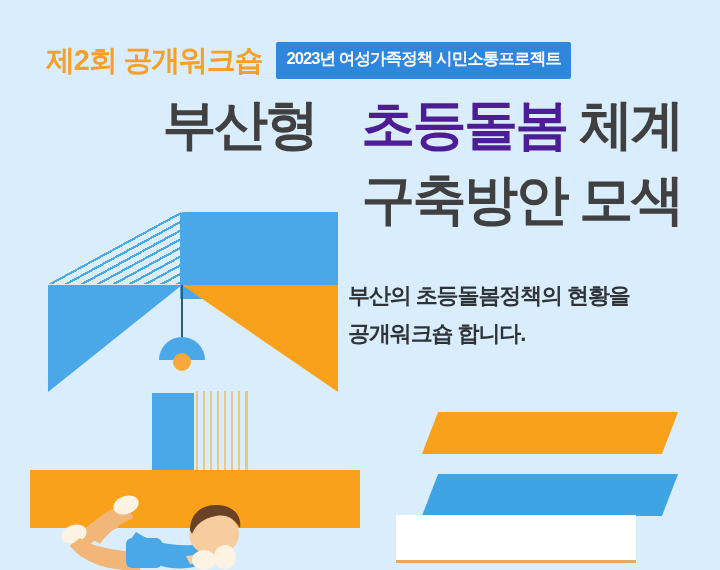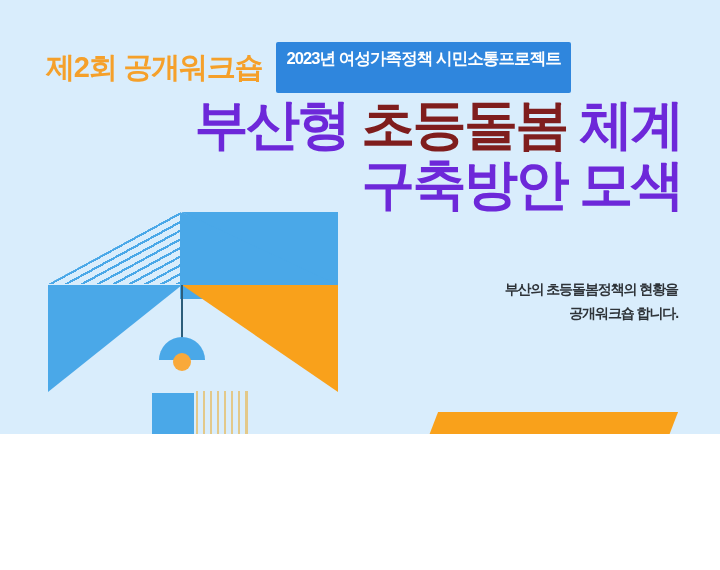--- a/index.html
+++ b/index.html
@@ -4,21 +4,21 @@
 <title>부산형 초등돌봄 체계 구축방안 모색</title>
 <style>
   html, body {
     margin: 0;
     padding: 0;
     background: #ffffff;
   }
   #poster {
     position: relative;
     width: 720px;
-    height: 434px;
+    height: 570px;
     overflow: hidden;
     background: #d9edfc;
     font-family: "Liberation Sans", "DejaVu Sans", sans-serif;
     -webkit-font-smoothing: antialiased;
   }
 
   
   .art-layer   { position: absolute; inset: 0; z-index: 1; }
   .text-layer  { position: absolute; inset: 0; z-index: 5; }
 
@@ -40,49 +40,49 @@
     line-height: 1;
   }
   .eyebrow-badge {
     background: #2f86dd;
     color: #ffffff;
     font-size: 16.5px;
     font-weight: 900;
     letter-spacing: -0.9px;
     white-space: nowrap;
     line-height: 1;
-    padding: 8px 10px 26px 10px;
+    padding: 8px 10px 12px 10px;
     border-radius: 2px;
   }
 
   
   .headline {
     position: absolute;
     top: 98px;
     right: 38px;
     text-align: right;
     line-height: 0.98;
     letter-spacing: -2.6px;
     font-size: 54px;
     font-weight: 900;
     white-space: nowrap;
   }
   .headline .ln { display: block; }
-  .headline .ln + .ln { margin-top: 7px; }
-  .hl-blue  { color: #6d28d9; }
-  .hl-green { color: #7f1d1d; }
+  .headline .ln + .ln { margin-top: 22px; }
+  .hl-blue  { color: #404040; }
+  .hl-green { color: #4c1d95; margin-left: 32px; }
 
   
   .bodycopy {
     position: absolute;
     top: 277px;
     right: 42px;
     width: 330px;
-    text-align: right;
-    font-size: 14px;
+    text-align: left;
+    font-size: 22px;
     font-weight: 900;
     letter-spacing: -1.1px;
     line-height: 1.74;
     color: #2e3338;
     white-space: nowrap;
   }
   .bodycopy .bl { display: block; }
   .accent-orange { color: #f5a02a; }
 
   

